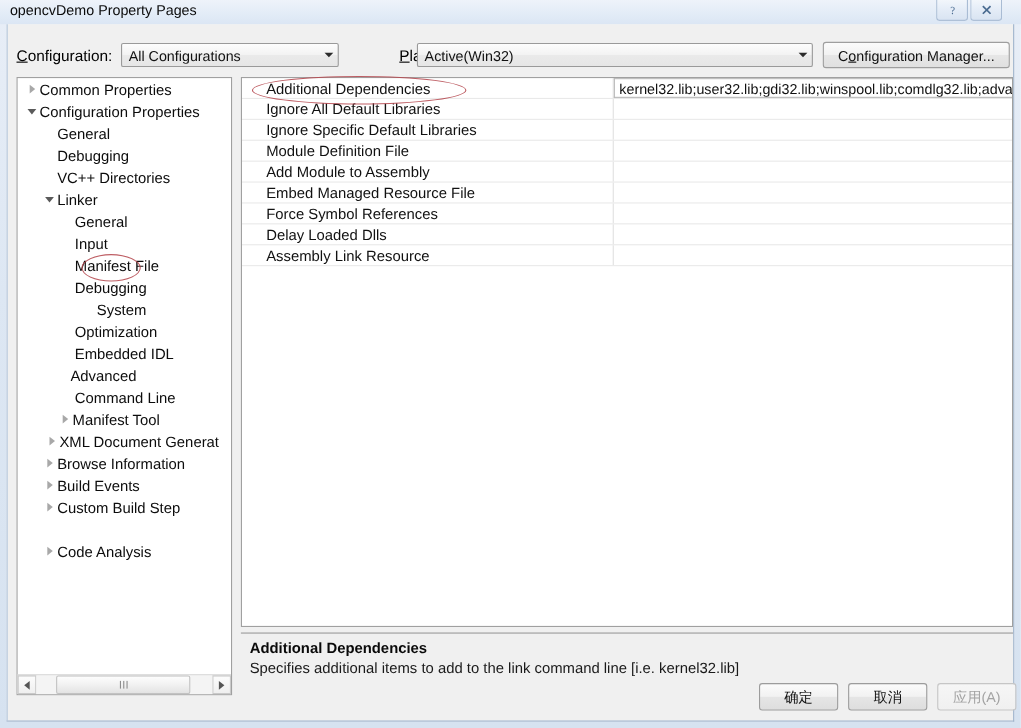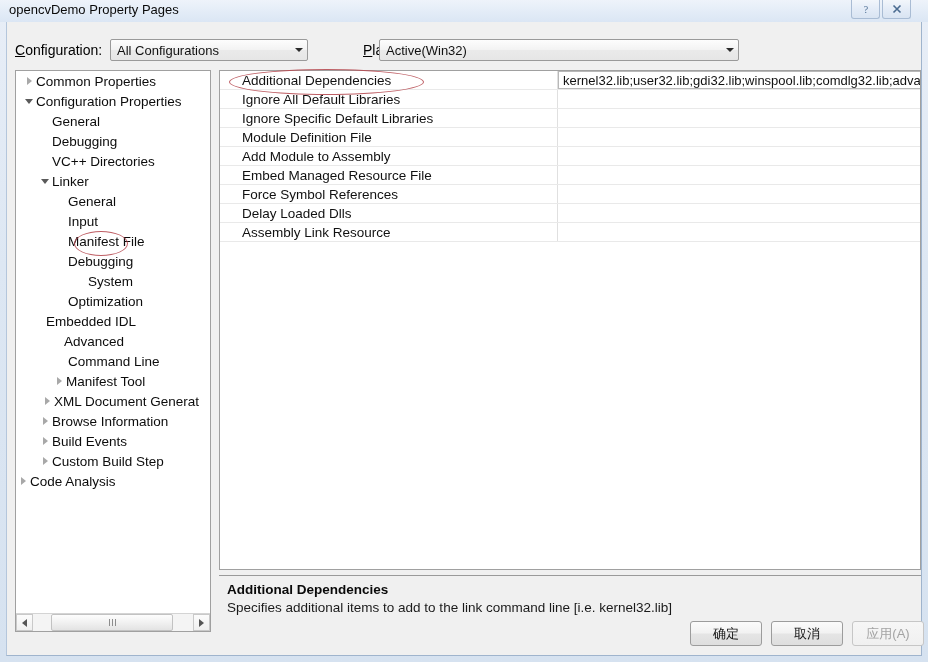--- a/index.html
+++ b/index.html
@@ -353,20 +353,23 @@
 
       <div id="platform-label" class="fieldlabel"><span class="uline">P</span>latform:</div>
 
       <div id="platform-combo" class="combo">
         <div class="combo-text">Active(Win32)</div>
         <div class="combo-arrow">
             <span class="arrow-dn"></span>
           </div>
       </div>
 
+      <div id="config-manager-btn" class="pushbtn">
+        <span>C<span class="uline">o</span>nfiguration Manager...</span>
+      </div>
     </div>
 
     <div id="tree-panel">
       <div id="tree-scroll">
           <div class="tnode" style="padding-left: 6px;">
             <span class="tw">
               <span class="tri-r"></span>
             </span>
             <span class="tlabel">Common Properties</span>
           </div>
@@ -411,21 +414,21 @@
             <span class="tlabel">Debugging</span>
           </div>
           <div class="tnode" style="padding-left: 58px;">
             <span class="tw"></span>
             <span class="tlabel">System</span>
           </div>
           <div class="tnode" style="padding-left: 38px;">
             <span class="tw"></span>
             <span class="tlabel">Optimization</span>
           </div>
-          <div class="tnode" style="padding-left: 16px;">
+          <div class="tnode" style="padding-left: 38px;">
             <span class="tw"></span>
             <span class="tlabel">Embedded IDL</span>
           </div>
           <div class="tnode" style="padding-left: 34px;">
             <span class="tw"></span>
             <span class="tlabel">Advanced</span>
           </div>
           <div class="tnode" style="padding-left: 38px;">
             <span class="tw"></span>
             <span class="tlabel">Command Line</span>
@@ -453,21 +456,21 @@
               <span class="tri-r"></span>
             </span>
             <span class="tlabel">Build Events</span>
           </div>
           <div class="tnode" style="padding-left: 22px;">
             <span class="tw">
               <span class="tri-r"></span>
             </span>
             <span class="tlabel">Custom Build Step</span>
           </div>
-          <div class="tnode" style="">
+          <div class="tnode" style="padding-left: 22px; margin-top: 20px;">
             <span class="tw">
               <span class="tri-r"></span>
             </span>
             <span class="tlabel">Code Analysis</span>
           </div>
         </div>
 
       <div id="tree-hscroll">
         <div class="sb-arrow">
             <span class="arrow-l"></span>

